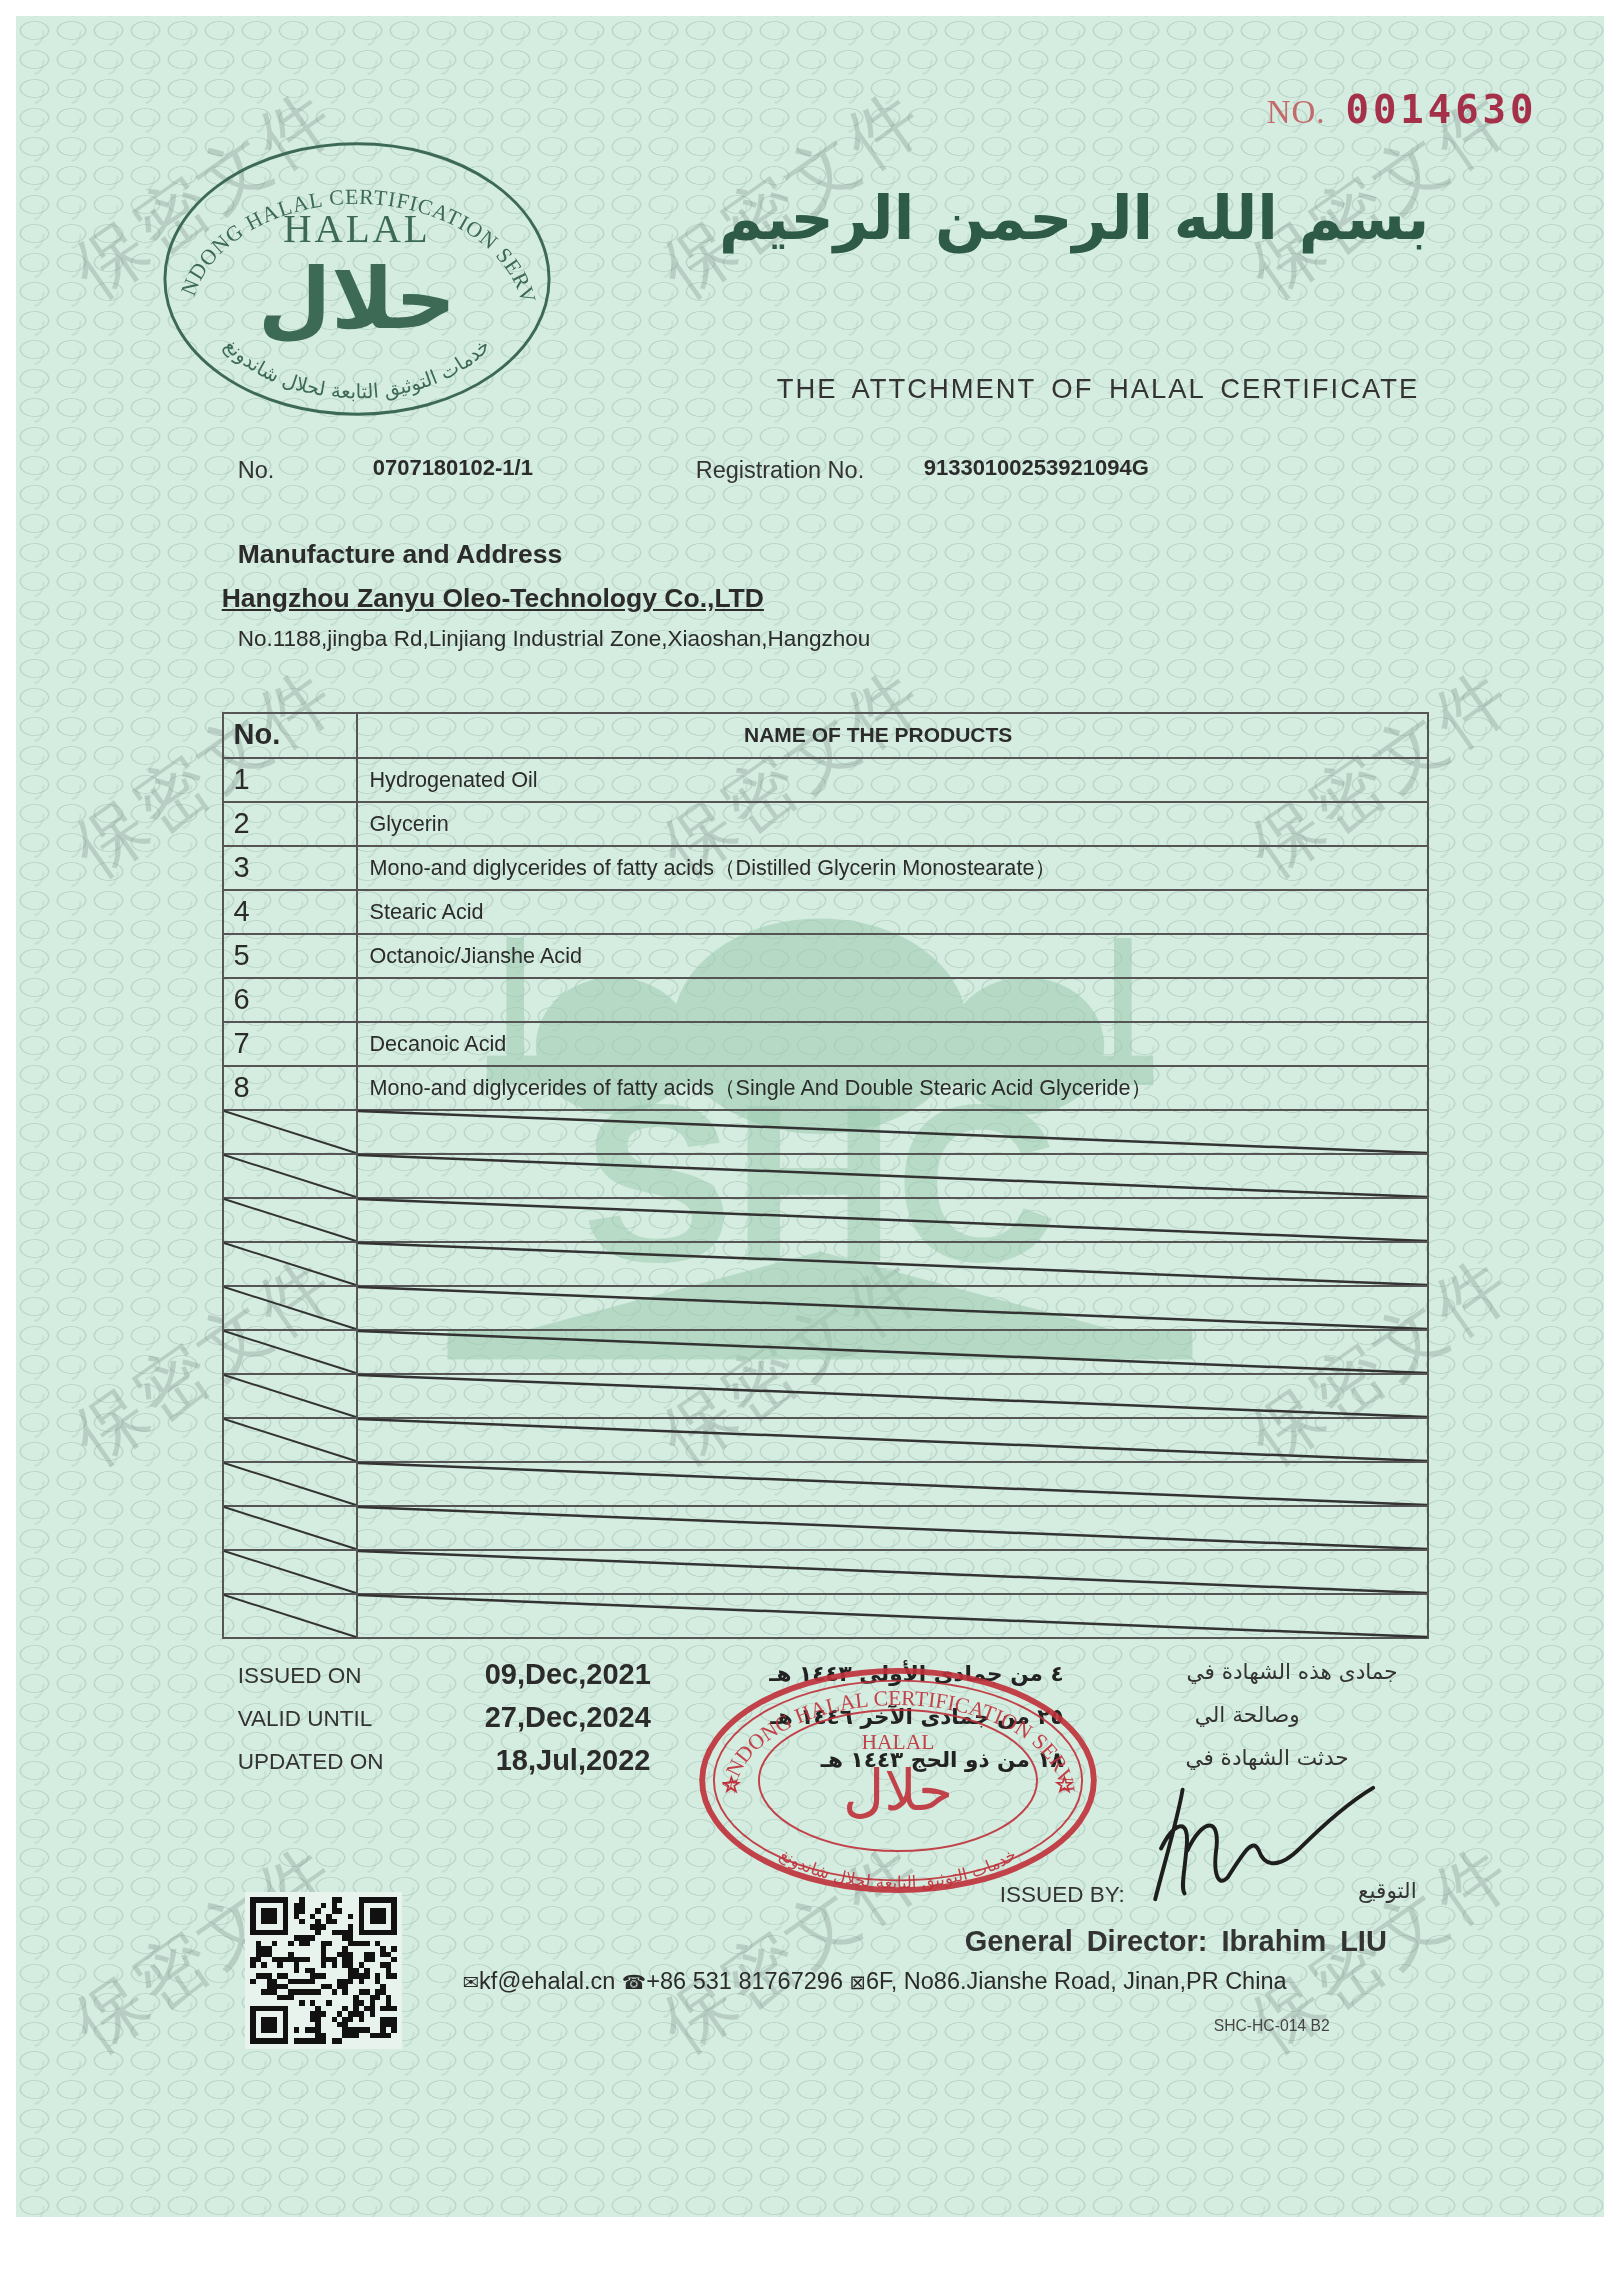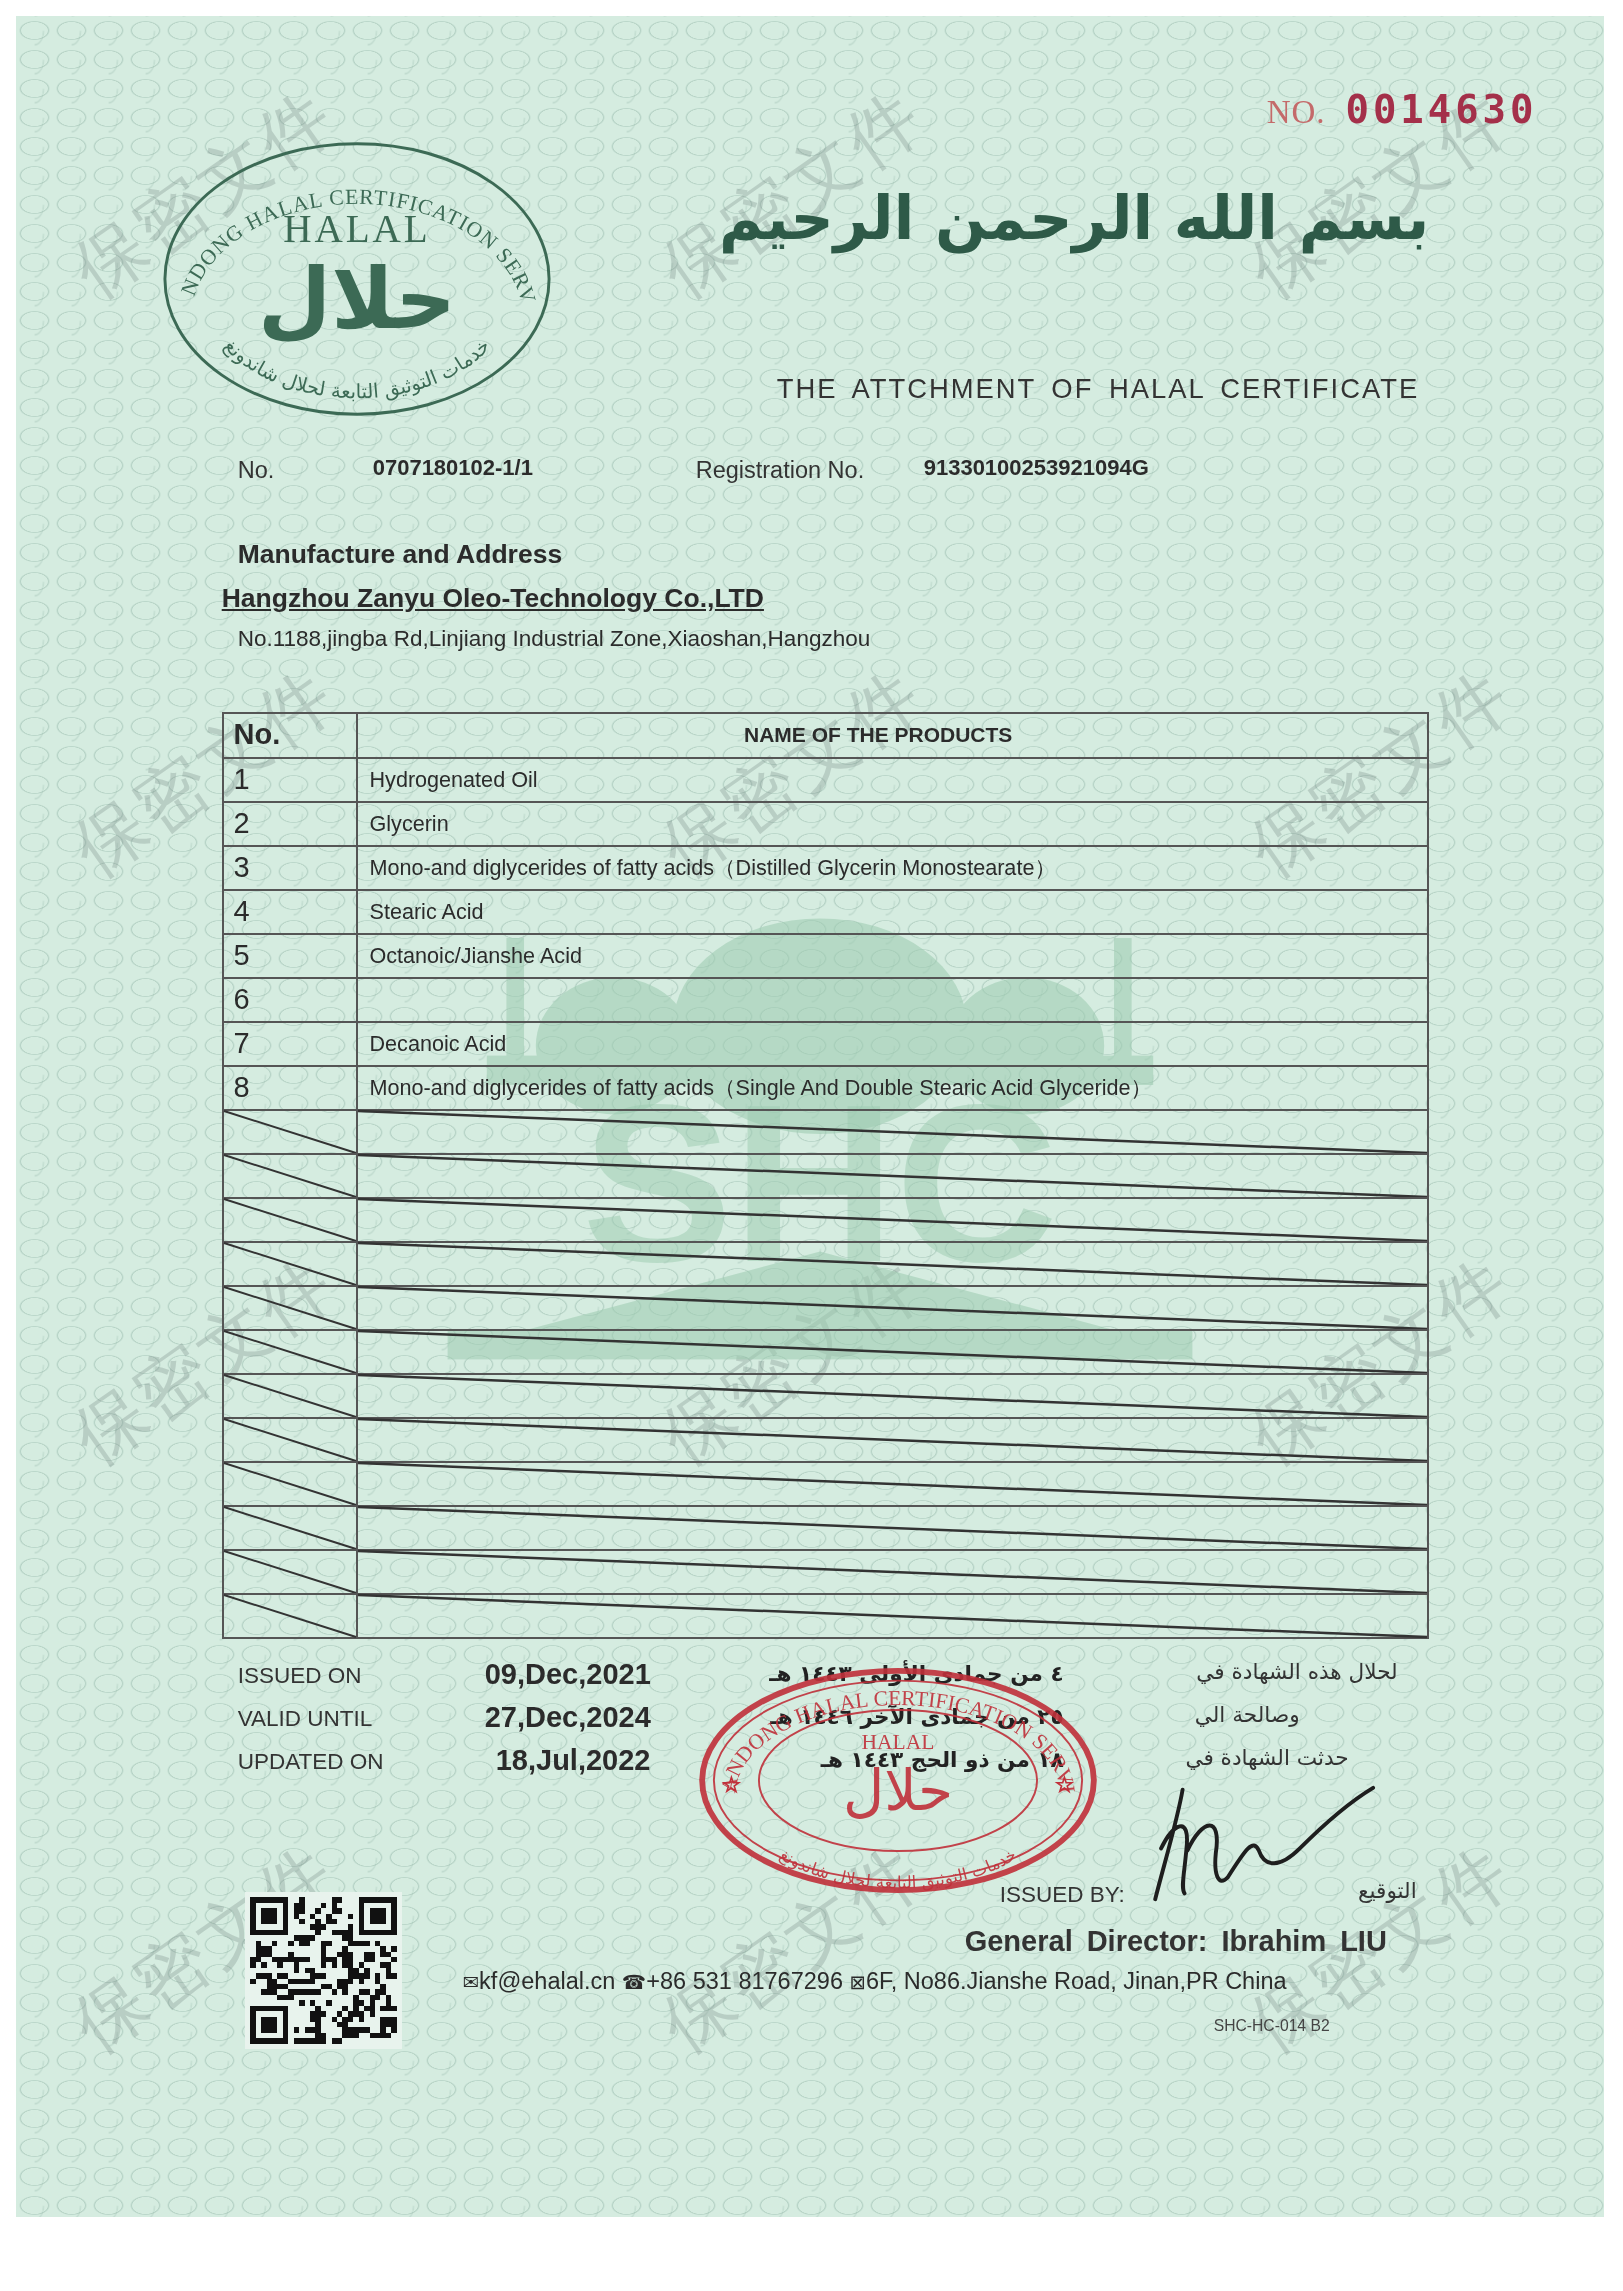--- a/index.html
+++ b/index.html
@@ -305,21 +305,21 @@
   <div class="abs date-lbl" style="left:222px;top:1733px;">UPDATED ON</div>
 
   <div class="abs date-val" style="left:469px;top:1642px;">09,Dec,2021</div>
   <div class="abs date-val" style="left:469px;top:1685px;">27,Dec,2024</div>
   <div class="abs date-val" style="left:480px;top:1728px;">18,Jul,2022</div>
 
   <div class="abs hijri" style="left:676px;top:1645px;width:372px;text-align:right;">٤ من جمادى الأولى ١٤٤٣ هـ</div>
   <div class="abs hijri" style="left:676px;top:1688px;width:372px;text-align:right;">٢٥ من جمادى الآخر ١٤٤٦ هـ</div>
   <div class="abs hijri" style="left:676px;top:1731px;width:372px;text-align:right;">١٨ من ذو الحج ١٤٤٣ هـ</div>
 
-  <div class="abs ar-lbl" style="left:1127px;top:1643px;width:255px;text-align:right;">لحلال هذه الشهادة في</div>
+  <div class="abs ar-lbl" style="left:1127px;top:1643px;width:255px;text-align:right;">جمادى هذه الشهادة في</div>
   <div class="abs ar-lbl" style="left:1127px;top:1686px;width:157px;text-align:right;">وصالحة الي</div>
   <div class="abs ar-lbl" style="left:1127px;top:1729px;width:206px;text-align:right;">حدثت الشهادة في</div>
 
   <svg class="abs" style="left:676px;top:1647px;" width="412" height="235" viewBox="0 0 420 240">
     <g fill="none" stroke="#c0303a" opacity="0.9">
       <ellipse cx="210" cy="120" rx="200" ry="112" stroke-width="6"></ellipse>
       <ellipse cx="210" cy="120" rx="188" ry="102" stroke-width="2"></ellipse>
       <ellipse cx="210" cy="120" rx="142" ry="72" stroke-width="2"></ellipse>
     </g>
     <defs>

